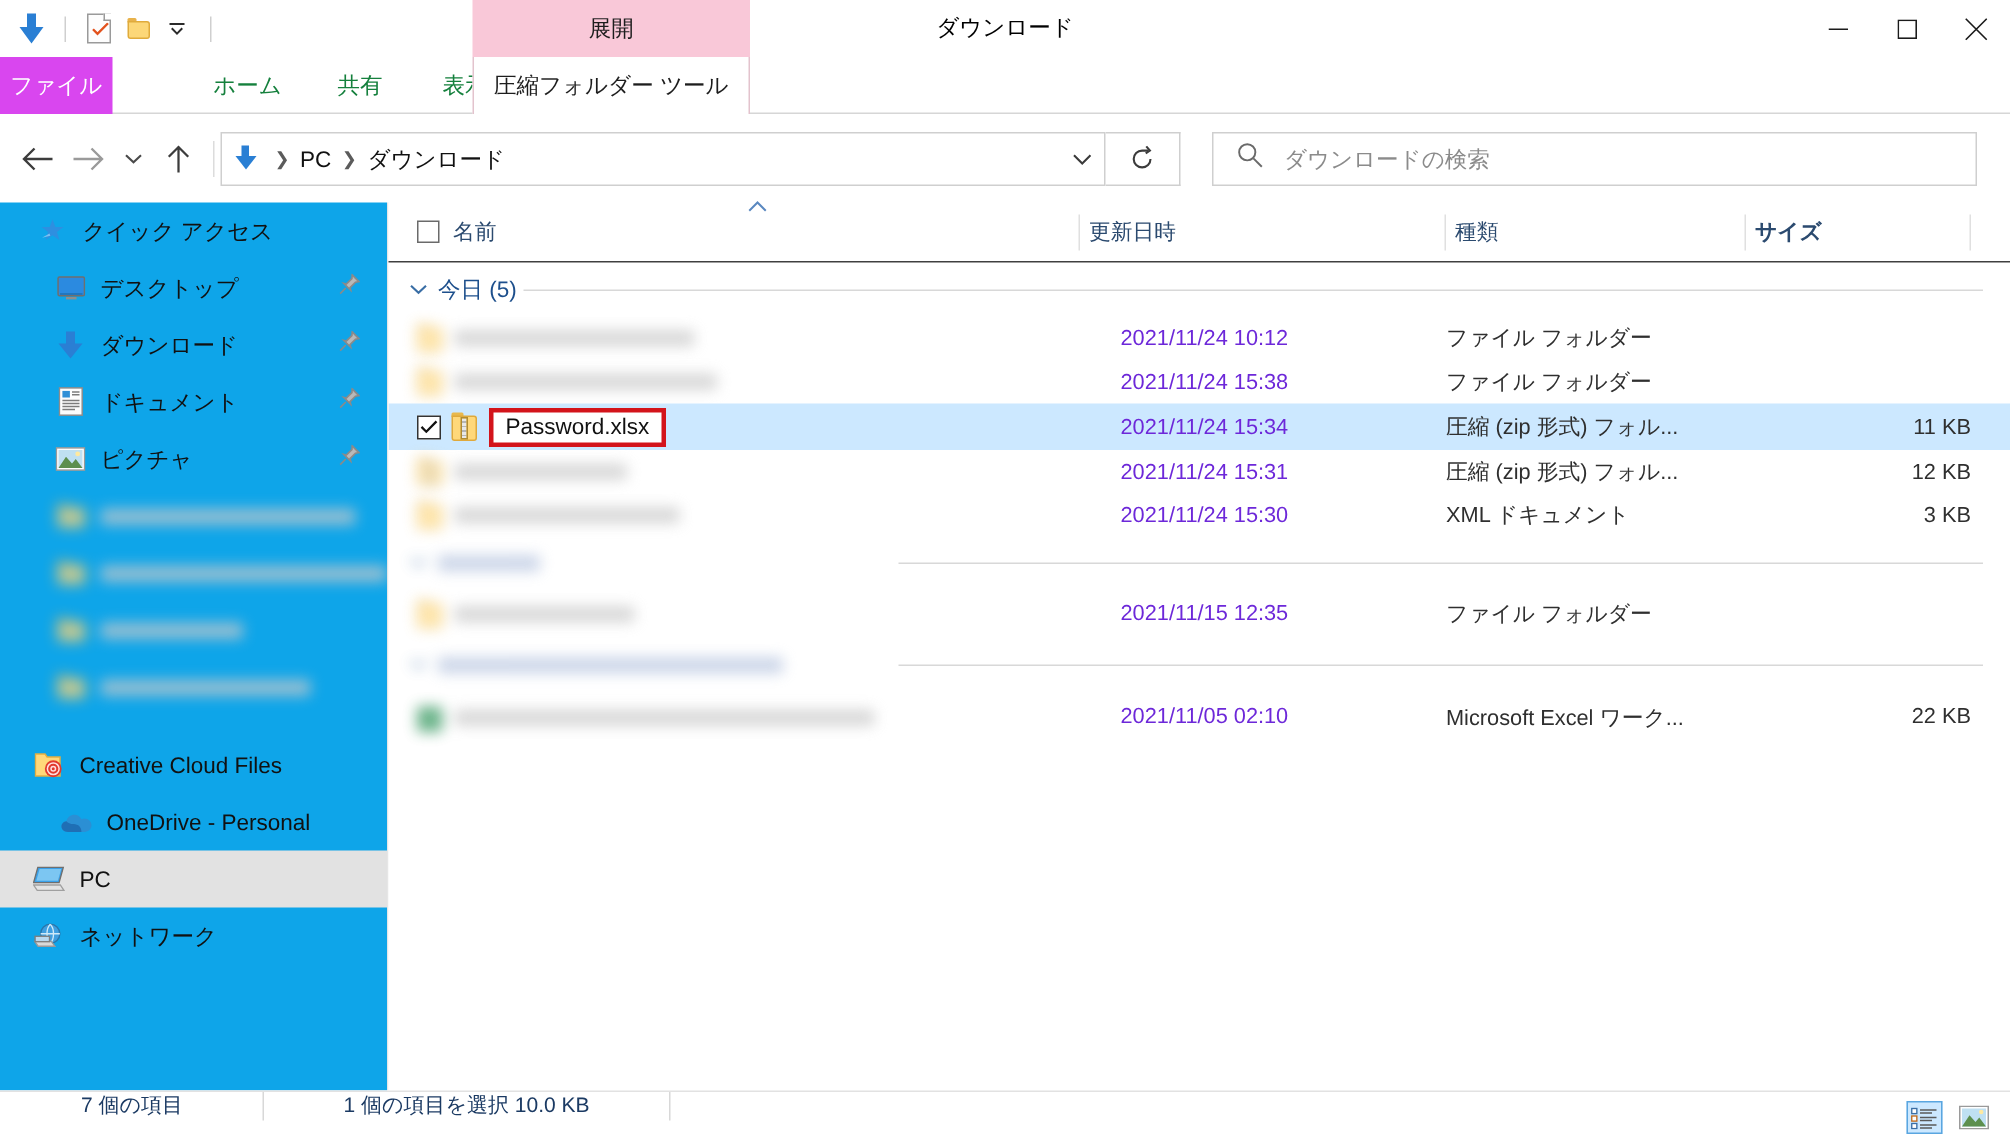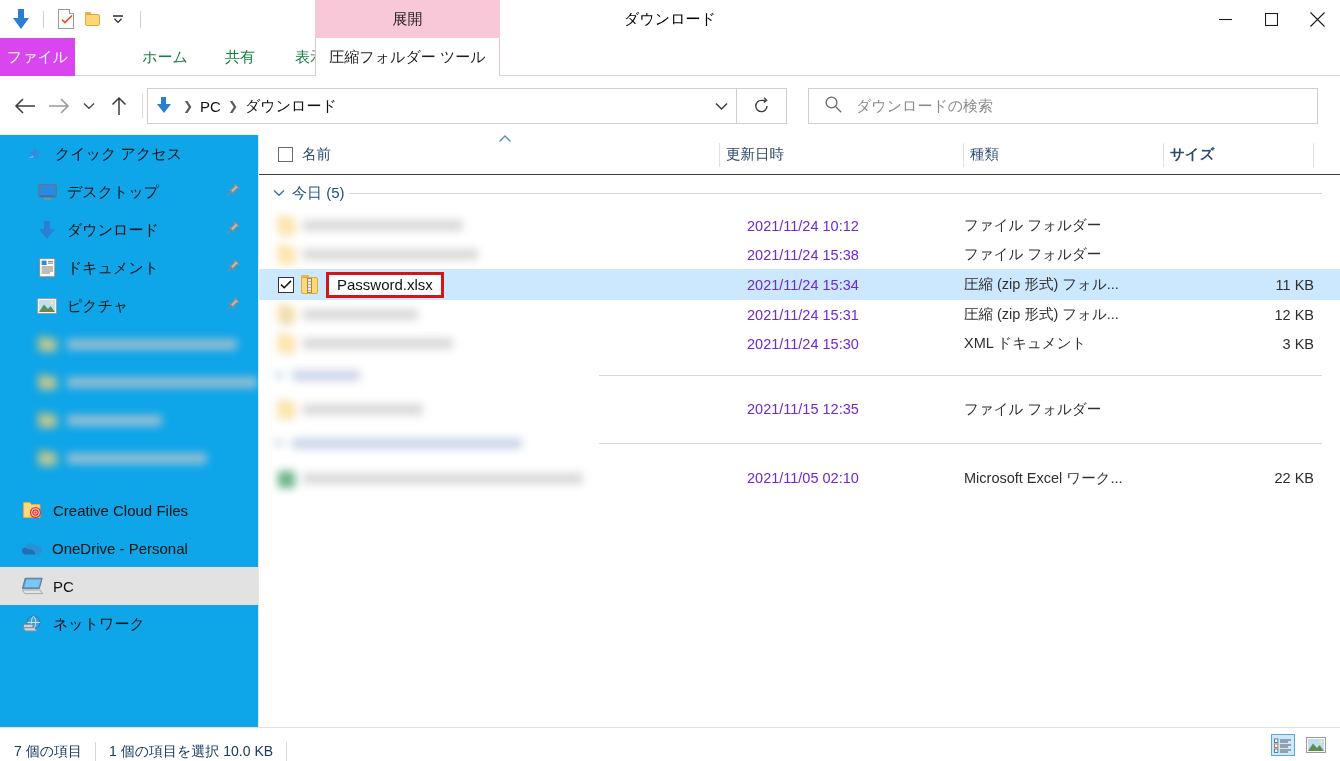--- a/index.html
+++ b/index.html
@@ -114,21 +114,21 @@
      repeating-linear-gradient(to bottom,#e8e8e8 0px,#e8e8e8 2px,#b5b5b5 2px,#b5b5b5 3px);
      border:1px solid #b08b32; }
   .fname { font-size:15px; color:#111; white-space:nowrap; }
   .redbox { border:3px solid #d3141b; background:#fff; padding:2px 8px 3px 8px; line-height:1; }
 
   .cell-date { position:absolute; left:460px; width:190px; top:0; height:29px; display:flex; align-items:center; font-size:14.5px; color:#6d28d9;margin-left:28px; }
   .cell-type { position:absolute; left:705px; width:210px; top:0; height:29px; display:flex; align-items:center; font-size:14.5px; color:#2f2f2f; white-space:nowrap; }
   .cell-size { position:absolute; left:905px; width:150px; top:0; height:29px; display:flex; align-items:center; justify-content:flex-end; font-size:14.5px; color:#2f2f2f; }
 
   
-  .statusbar { position:absolute; left:0; top:727px; width:1340px; height:34px; background:#fff; border-top:1px solid #e2e2e2; display:flex; align-items:flex-end; }
+  .statusbar { position:absolute; left:0; top:727px; width:1340px; height:34px; background:#fff; border-top:1px solid #e2e2e2; display:flex; align-items:flex-start;gap:40px; }
   .st-text { font-size:14px; color:#1b3a63; }
   .st-sep { width:1px; height:19px; background:#d8d8d8; margin:0 13px; }
   .viewbtns { position:absolute; right:12px; top:0; height:34px; display:flex; align-items:center; gap:9px; }
   .vb { width:24px; height:22px; display:flex; align-items:center; justify-content:center; }
   .vb.active { background:#cce8ff; border:1px solid #5aa6e0; }
 </style>
 </head>
 <body>
 
 <div class="titlebar">
@@ -384,21 +384,21 @@
         <svg width="21" height="18" viewBox="0 0 21 18">
           <path d="M0.6 1.6 H7 L8.4 3.6 H17 V16.4 H0.6 Z" fill="#ffd87a" stroke="#e2ae41" stroke-width="1"></path>
           <circle cx="12.5" cy="11.5" r="5.6" fill="#e23a2e"></circle>
           <path d="M12.5 7.6 A3.9 3.9 0 1 0 12.5 15.4 A3.9 3.9 0 1 0 12.5 7.6" fill="none" stroke="#ffdede" stroke-width="1"></path>
           <circle cx="12.5" cy="11.5" r="1.5" fill="none" stroke="#ffdede" stroke-width="1"></circle>
         </svg>
       </span>
       <span class="nav-label">Creative Cloud Files</span>
     </div>
 
-    <div class="nav-row" style="padding-left:21px;">
+    <div class="nav-row" style="padding-left:40px;">
       <span class="nav-ico">
         <svg width="22" height="15" viewBox="0 0 22 15">
           <path d="M5.4 13.6 C2.6 13.6 1 11.9 1 10 C1 8.2 2.4 6.7 4.3 6.5 C4.8 4 7 2.2 9.6 2.2 C11.7 2.2 13.5 3.4 14.3 5.2 C14.9 4.9 15.6 4.7 16.3 4.7 C18.9 4.7 21 6.7 21 9.2 C21 11.7 18.9 13.6 16.3 13.6 Z" fill="#2b8fd4"></path>
           <path d="M5.4 13.6 C2.6 13.6 1 11.9 1 10 C1 8.2 2.4 6.7 4.3 6.5 C5.2 7.6 7 8.4 9 8.4 C12.4 8.4 14.3 10.8 14.3 13.6 Z" fill="#1f6fb5"></path>
         </svg>
       </span>
       <span class="nav-label">OneDrive - Personal</span>
     </div>
 
     <div class="nav-row sel" style="padding-left:22px;">

